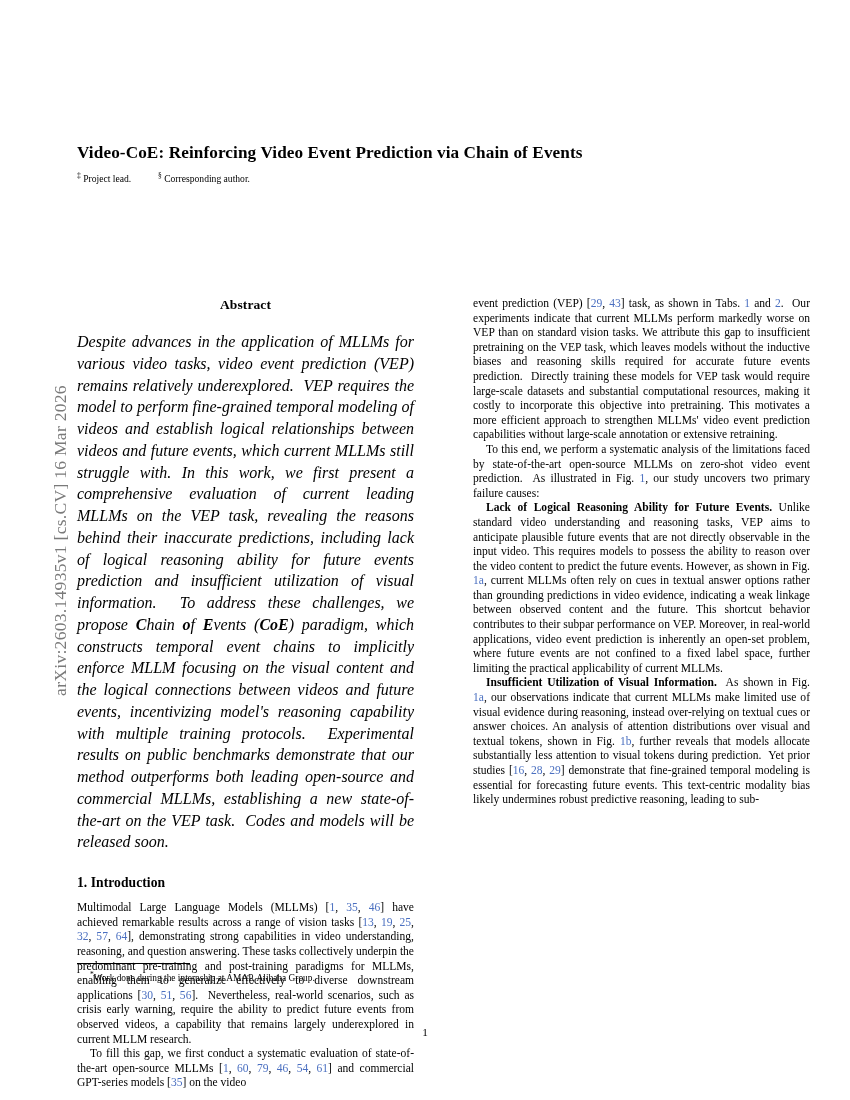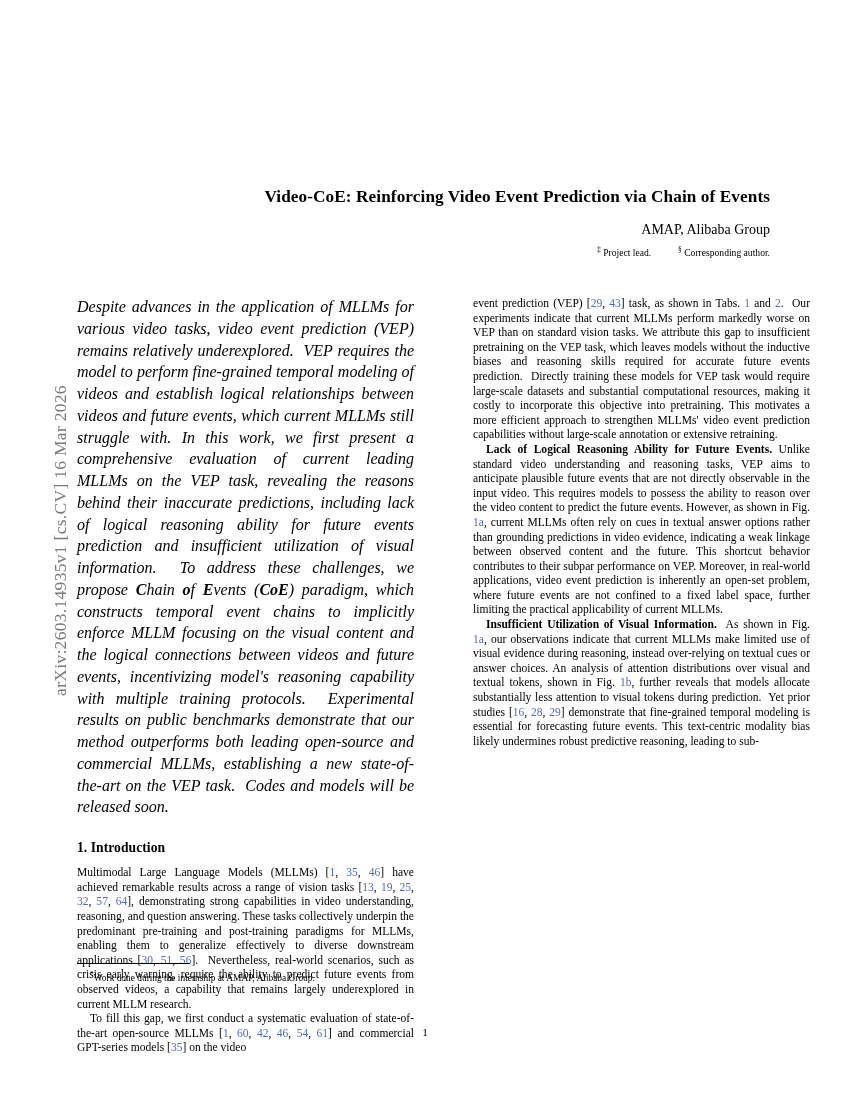--- a/index.html
+++ b/index.html
@@ -48,22 +48,21 @@
     width: 850px;
     height: 1100px;
   }
 
   
   #title-block {
     position: absolute;
     left: 77px;
     top: 142px;
     width: 693px;
-    text-align: right;
-    margin-top: 44px;
+    text-align: left;
   }
   #paper-title {
     font-size: 17.2px;
     font-weight: bold;
     letter-spacing: 0.1px;
     line-height: 1.25;
   }
   #authors {
     margin-top: 33px;
     font-size: 14.3px;
@@ -163,38 +162,39 @@
 <body>
 
 <div id="arxiv-stamp">
   <div class="stamp-text">arXiv:2603.14935v1  [cs.CV]  16 Mar 2026</div>
 </div>
 
 <div id="page">
 
   <div id="title-block">
     <div id="paper-title">Video-CoE: Reinforcing Video Event Prediction via Chain of Events</div>
-    <div id="affiliation">AMAP, Alibaba Group</div>
     <div id="author-notes">
       <span><sup>‡</sup> <span>Project lead.</span></span>
       <span class="note-gap"></span>
       <span><sup>§</sup> <span>Corresponding author.</span></span>
     </div>
   </div>
 
   <div class="column" id="col-left">
+    <h2 class="abstract-head">Abstract</h2>
     <div class="abstract-body">Despite advances in the application of MLLMs for various video tasks, video event prediction (VEP) remains relatively underexplored.&nbsp; VEP requires the model to perform fine-grained temporal modeling of videos and establish logical relationships between videos and future events, which current MLLMs still struggle with. In this work, we first present a comprehensive evaluation of current leading MLLMs on the VEP task, revealing the reasons behind their inaccurate predictions, including lack of logical reasoning ability for future events prediction and insufficient utilization of visual information.&nbsp; To address these challenges, we propose <b>C</b>hain <b>o</b>f <b>E</b>vents (<b>CoE</b>) paradigm, which constructs temporal event chains to implicitly enforce MLLM focusing on the visual content and the logical connections between videos and future events, incentivizing model's reasoning capability with multiple training protocols.&nbsp; Experimental results on public benchmarks demonstrate that our method outperforms both leading open-source and commercial MLLMs, establishing a new state-of-the-art on the VEP task.&nbsp; Codes and models will be released soon.</div>
 
     <h2 class="section-head">1. Introduction</h2>
     <p class="para noindent">Multimodal Large Language Models (MLLMs) [<span class="cite">1</span>, <span class="cite">35</span>, <span class="cite">46</span>] have achieved remarkable results across a range of vision tasks [<span class="cite">13</span>, <span class="cite">19</span>, <span class="cite">25</span>, <span class="cite">32</span>, <span class="cite">57</span>, <span class="cite">64</span>], demonstrating strong capabilities in video understanding, reasoning, and question answering. These tasks collectively underpin the predominant pre-training and post-training paradigms for MLLMs, enabling them to generalize effectively to diverse downstream applications [<span class="cite">30</span>, <span class="cite">51</span>, <span class="cite">56</span>].&nbsp; Nevertheless, real-world scenarios, such as crisis early warning, require the ability to predict future events from observed videos, a capability that remains largely underexplored in current MLLM research.</p>
-    <p class="para">To fill this gap, we first conduct a systematic evaluation of state-of-the-art open-source MLLMs [<span class="cite">1</span>, <span class="cite">60</span>, <span class="cite">42</span>, <span class="cite">46</span>, <span class="cite">54</span>, <span class="cite">61</span>] and commercial GPT-series models [<span class="cite">35</span>] on the video</p>
+    <p class="para">To fill this gap, we first conduct a systematic evaluation of state-of-the-art open-source MLLMs [<span class="cite">1</span>, <span class="cite">60</span>, <span class="cite">79</span>, <span class="cite">46</span>, <span class="cite">54</span>, <span class="cite">61</span>] and commercial GPT-series models [<span class="cite">35</span>] on the video</p>
   </div>
 
   <div class="column" id="col-right">
     <p class="para noindent">event prediction (VEP) [<span class="cite">29</span>, <span class="cite">43</span>] task, as shown in Tabs. <span class="cite">1</span> and <span class="cite">2</span>.&nbsp; Our experiments indicate that current MLLMs perform markedly worse on VEP than on standard vision tasks. We attribute this gap to insufficient pretraining on the VEP task, which leaves models without the inductive biases and reasoning skills required for accurate future events prediction.&nbsp; Directly training these models for VEP task would require large-scale datasets and substantial computational resources, making it costly to incorporate this objective into pretraining. This motivates a more efficient approach to strengthen MLLMs' video event prediction capabilities without large-scale annotation or extensive retraining.</p>
+    <p class="para">To this end, we perform a systematic analysis of the limitations faced by state-of-the-art open-source MLLMs on zero-shot video event prediction.&nbsp; As illustrated in Fig. <span class="cite">1</span>, our study uncovers two primary failure causes:</p>
     <p class="para"><span class="runin">Lack of Logical Reasoning Ability for Future Events.</span> Unlike standard video understanding and reasoning tasks, VEP aims to anticipate plausible future events that are not directly observable in the input video. This requires models to possess the ability to reason over the video content to predict the future events. However, as shown in Fig. <span class="cite">1a</span>, current MLLMs often rely on cues in textual answer options rather than grounding predictions in video evidence, indicating a weak linkage between observed content and the future. This shortcut behavior contributes to their subpar performance on VEP. Moreover, in real-world applications, video event prediction is inherently an open-set problem, where future events are not confined to a fixed label space, further limiting the practical applicability of current MLLMs.</p>
     <p class="para"><span class="runin">Insufficient Utilization of Visual Information.</span>&nbsp; As shown in Fig. <span class="cite">1a</span>, our observations indicate that current MLLMs make limited use of visual evidence during reasoning, instead over-relying on textual cues or answer choices. An analysis of attention distributions over visual and textual tokens, shown in Fig. <span class="cite">1b</span>, further reveals that models allocate substantially less attention to visual tokens during prediction.&nbsp; Yet prior studies [<span class="cite">16</span>, <span class="cite">28</span>, <span class="cite">29</span>] demonstrate that fine-grained temporal modeling is essential for forecasting future events. This text-centric modality bias likely undermines robust predictive reasoning, leading to sub-</p>
   </div>
 
   <div id="footnote">
     <div class="rule"></div>
     <div class="fn-text"><sup>*</sup><span>Work done during the internship at AMAP, Alibaba Group.</span></div>
   </div>
 
   <div id="page-number">1</div>

